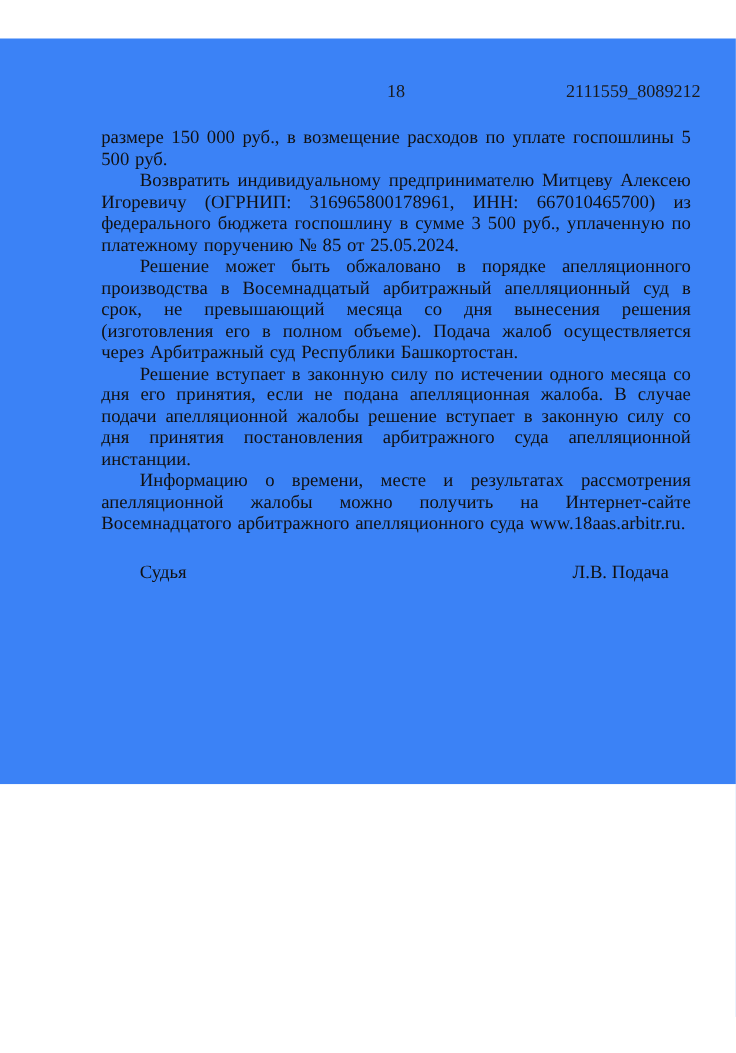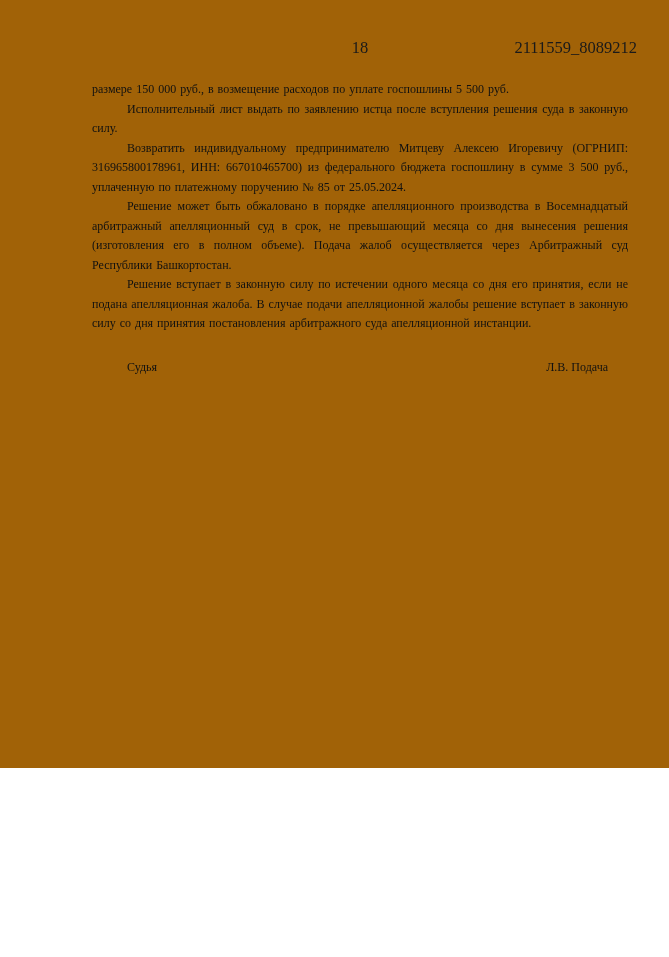--- a/index.html
+++ b/index.html
@@ -3,24 +3,25 @@
 <meta charset="utf-8">
 <style>
   * { margin: 0; padding: 0; box-sizing: border-box; }
   html, body {
     background: #ffffff;
     font-family: "Liberation Serif", "DejaVu Serif", serif;
   }
   .page {
     position: relative;
     width: 669px;
-    height: 768px;
-    background: #a16207;
+    height: 678px;
+    background: #3b82f6;
     color: #000000;
     overflow: hidden;
+    margin-top: 35px;
   }
   .page-header {
     position: absolute;
     top: 38px;
     left: 0;
     right: 0;
     height: 20px;
     font-size: 16.5px;
     color: #1a1a1a;
   }
@@ -33,21 +34,21 @@
   .doc-id {
     position: absolute;
     right: 32px;
     text-align: center;
   }
   .content {
     position: absolute;
     top: 80px;
     left: 92px;
     width: 536px;
-    font-size: 12px;
+    font-size: 17px;
     line-height: 19.5px;
     color: #111111;
   }
   .content p {
     text-align: justify;
     word-spacing: 1px;
   }
   .content p.indent {
     text-indent: 35px;
   }
@@ -65,24 +66,24 @@
 
 <div class="page">
 
   <div class="page-header">
     <div class="page-number">18</div>
     <div class="doc-id">2111559_8089212</div>
   </div>
 
   <div class="content">
     <p>размере 150 000 руб., в возмещение расходов по уплате госпошлины 5 500 руб.</p>
-    <p class="indent">Исполнительный лист выдать по заявлению истца после вступления решения суда в законную силу.</p>
     <p class="indent">Возвратить индивидуальному предпринимателю Митцеву Алексею Игоревичу (ОГРНИП: 316965800178961, ИНН: 667010465700) из федерального бюджета госпошлину в сумме 3 500 руб., уплаченную по платежному поручению № 85 от 25.05.2024.</p>
     <p class="indent">Решение может быть обжаловано в порядке апелляционного производства в Восемнадцатый арбитражный апелляционный суд в срок, не превышающий месяца со дня вынесения решения (изготовления его в полном объеме). Подача жалоб осуществляется через Арбитражный суд Республики Башкортостан.</p>
     <p class="indent">Решение вступает в законную силу по истечении одного месяца со дня его принятия, если не подана апелляционная жалоба. В случае подачи апелляционной жалобы решение вступает в законную силу со дня принятия постановления арбитражного суда апелляционной инстанции.</p>
+    <p class="indent">Информацию о времени, месте и результатах рассмотрения апелляционной жалобы можно получить на Интернет-сайте Восемнадцатого арбитражного апелляционного суда www.18aas.arbitr.ru.</p>
 
     <div class="signature-row">
       <span>Судья</span>
       <span>Л.В. Подача</span>
     </div>
   </div>
 
 </div>
 
 </body></html>

